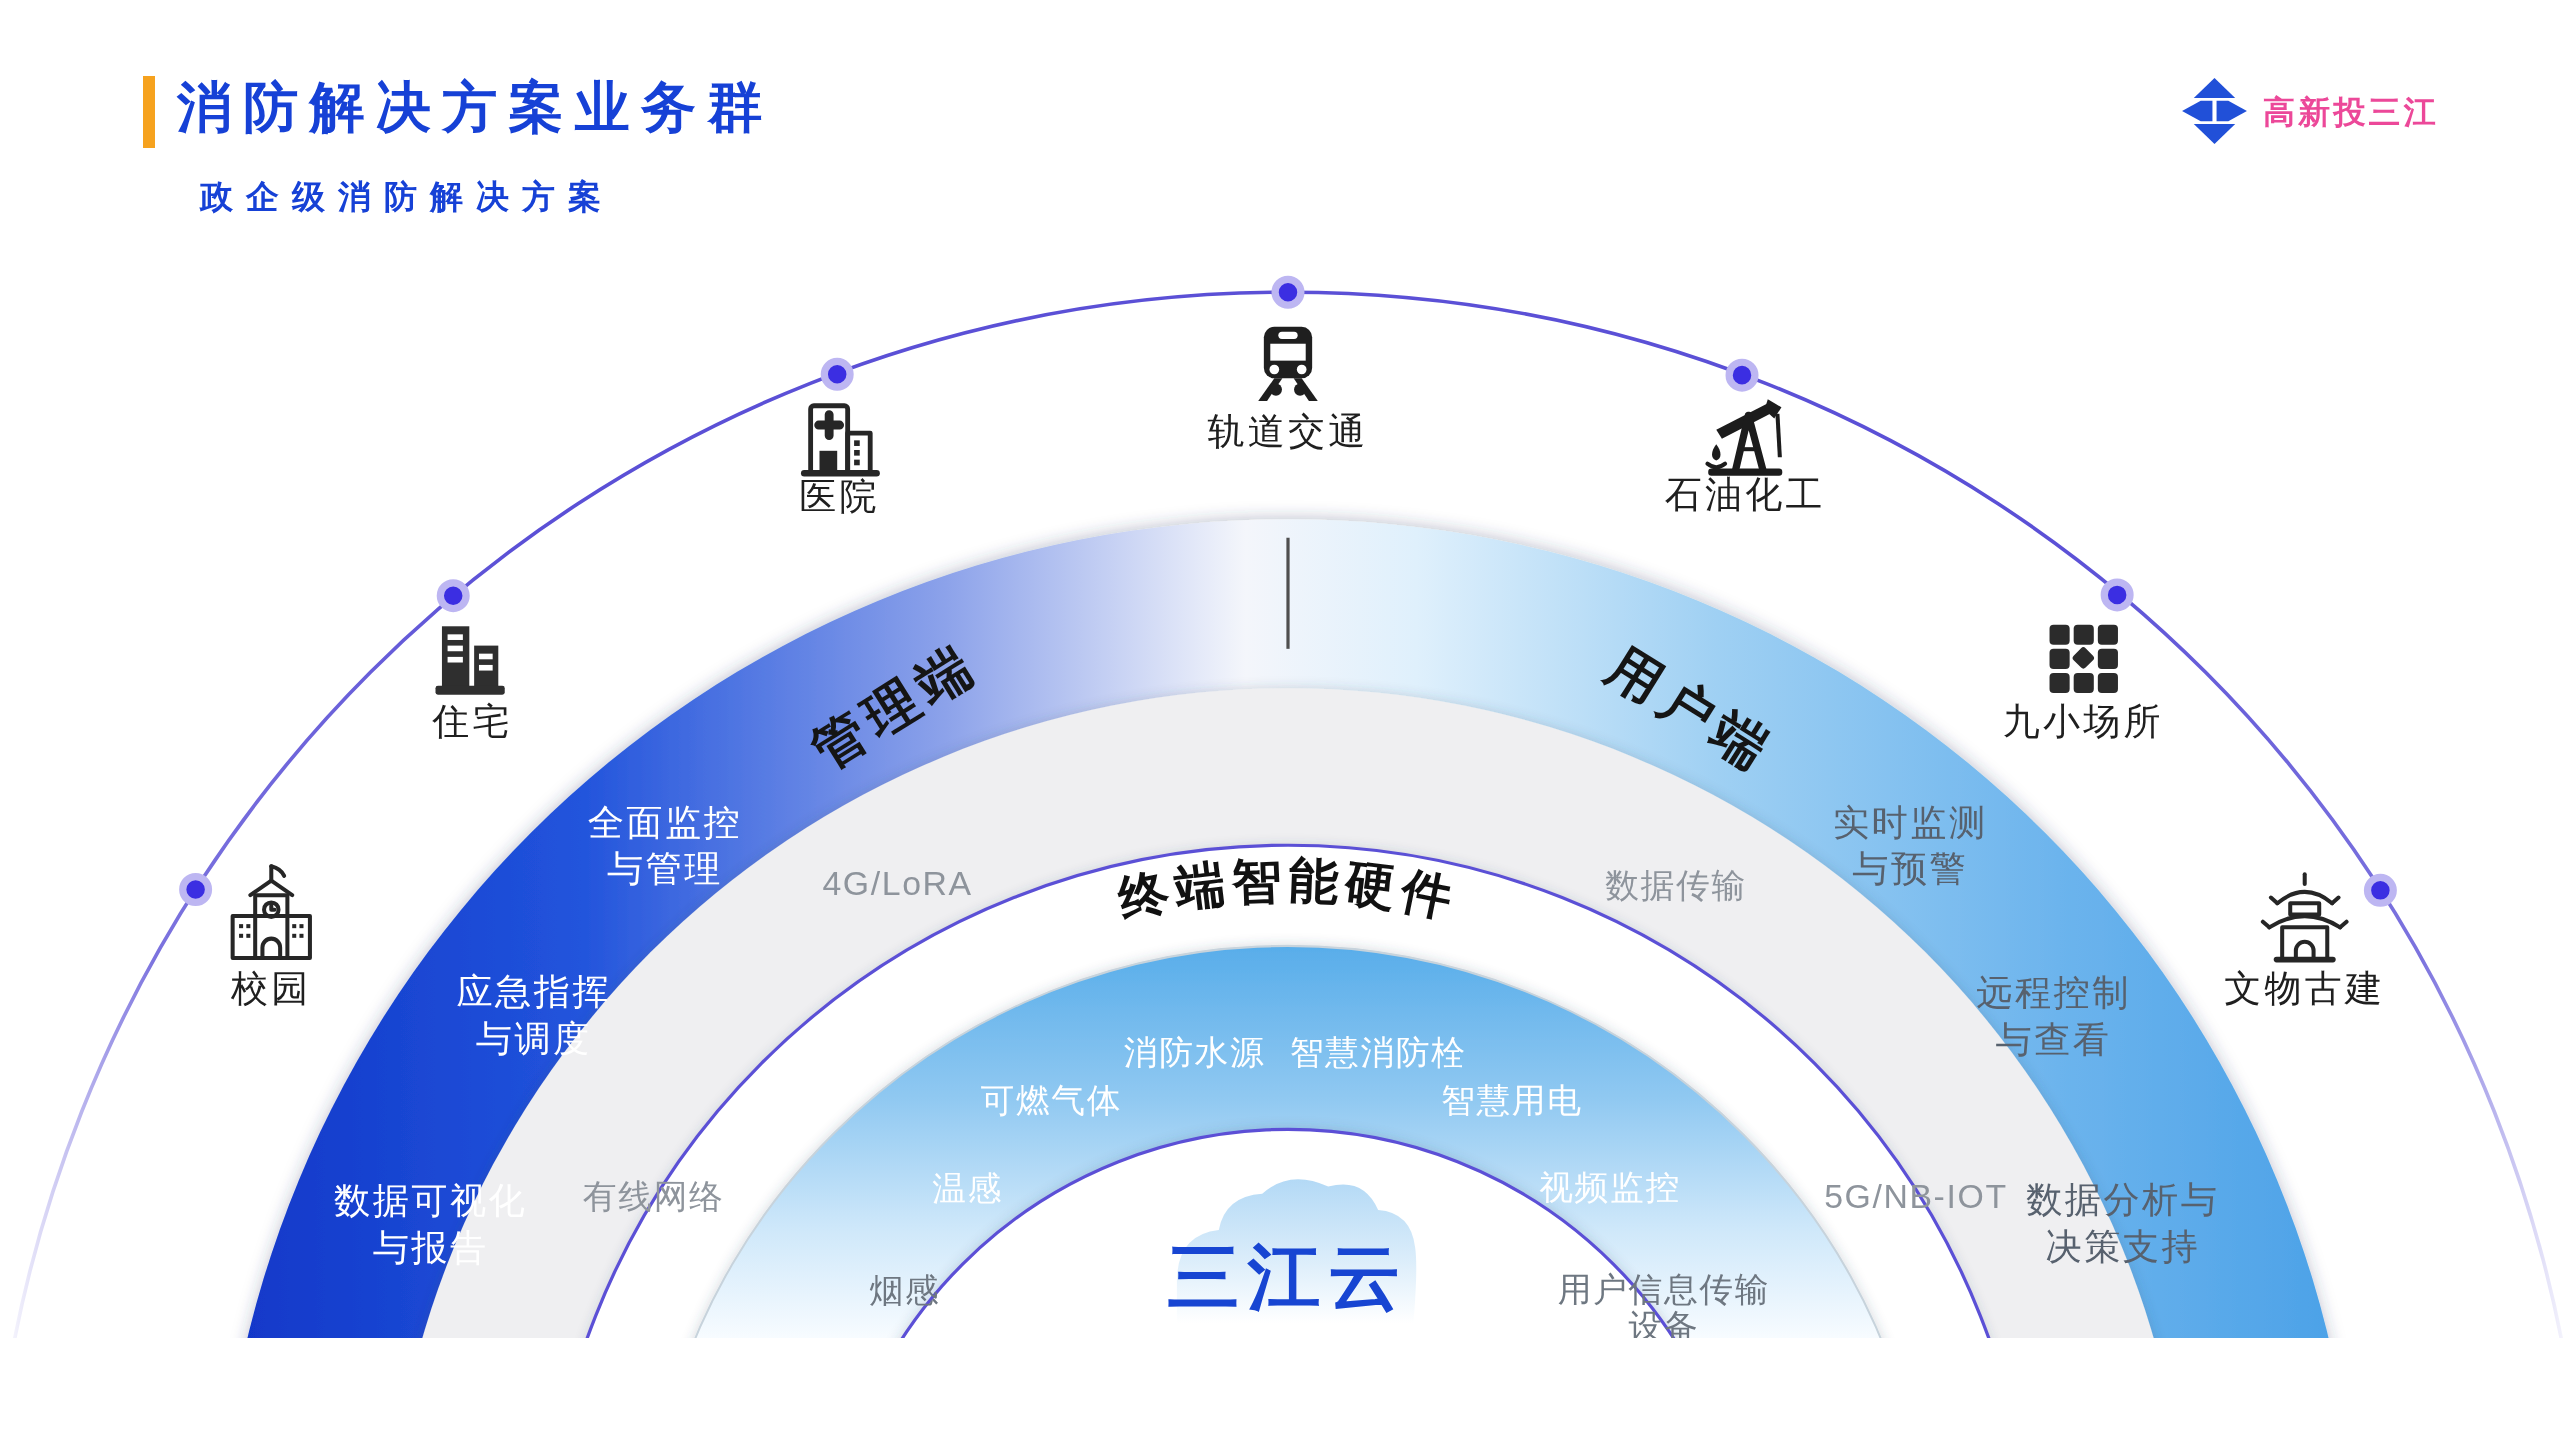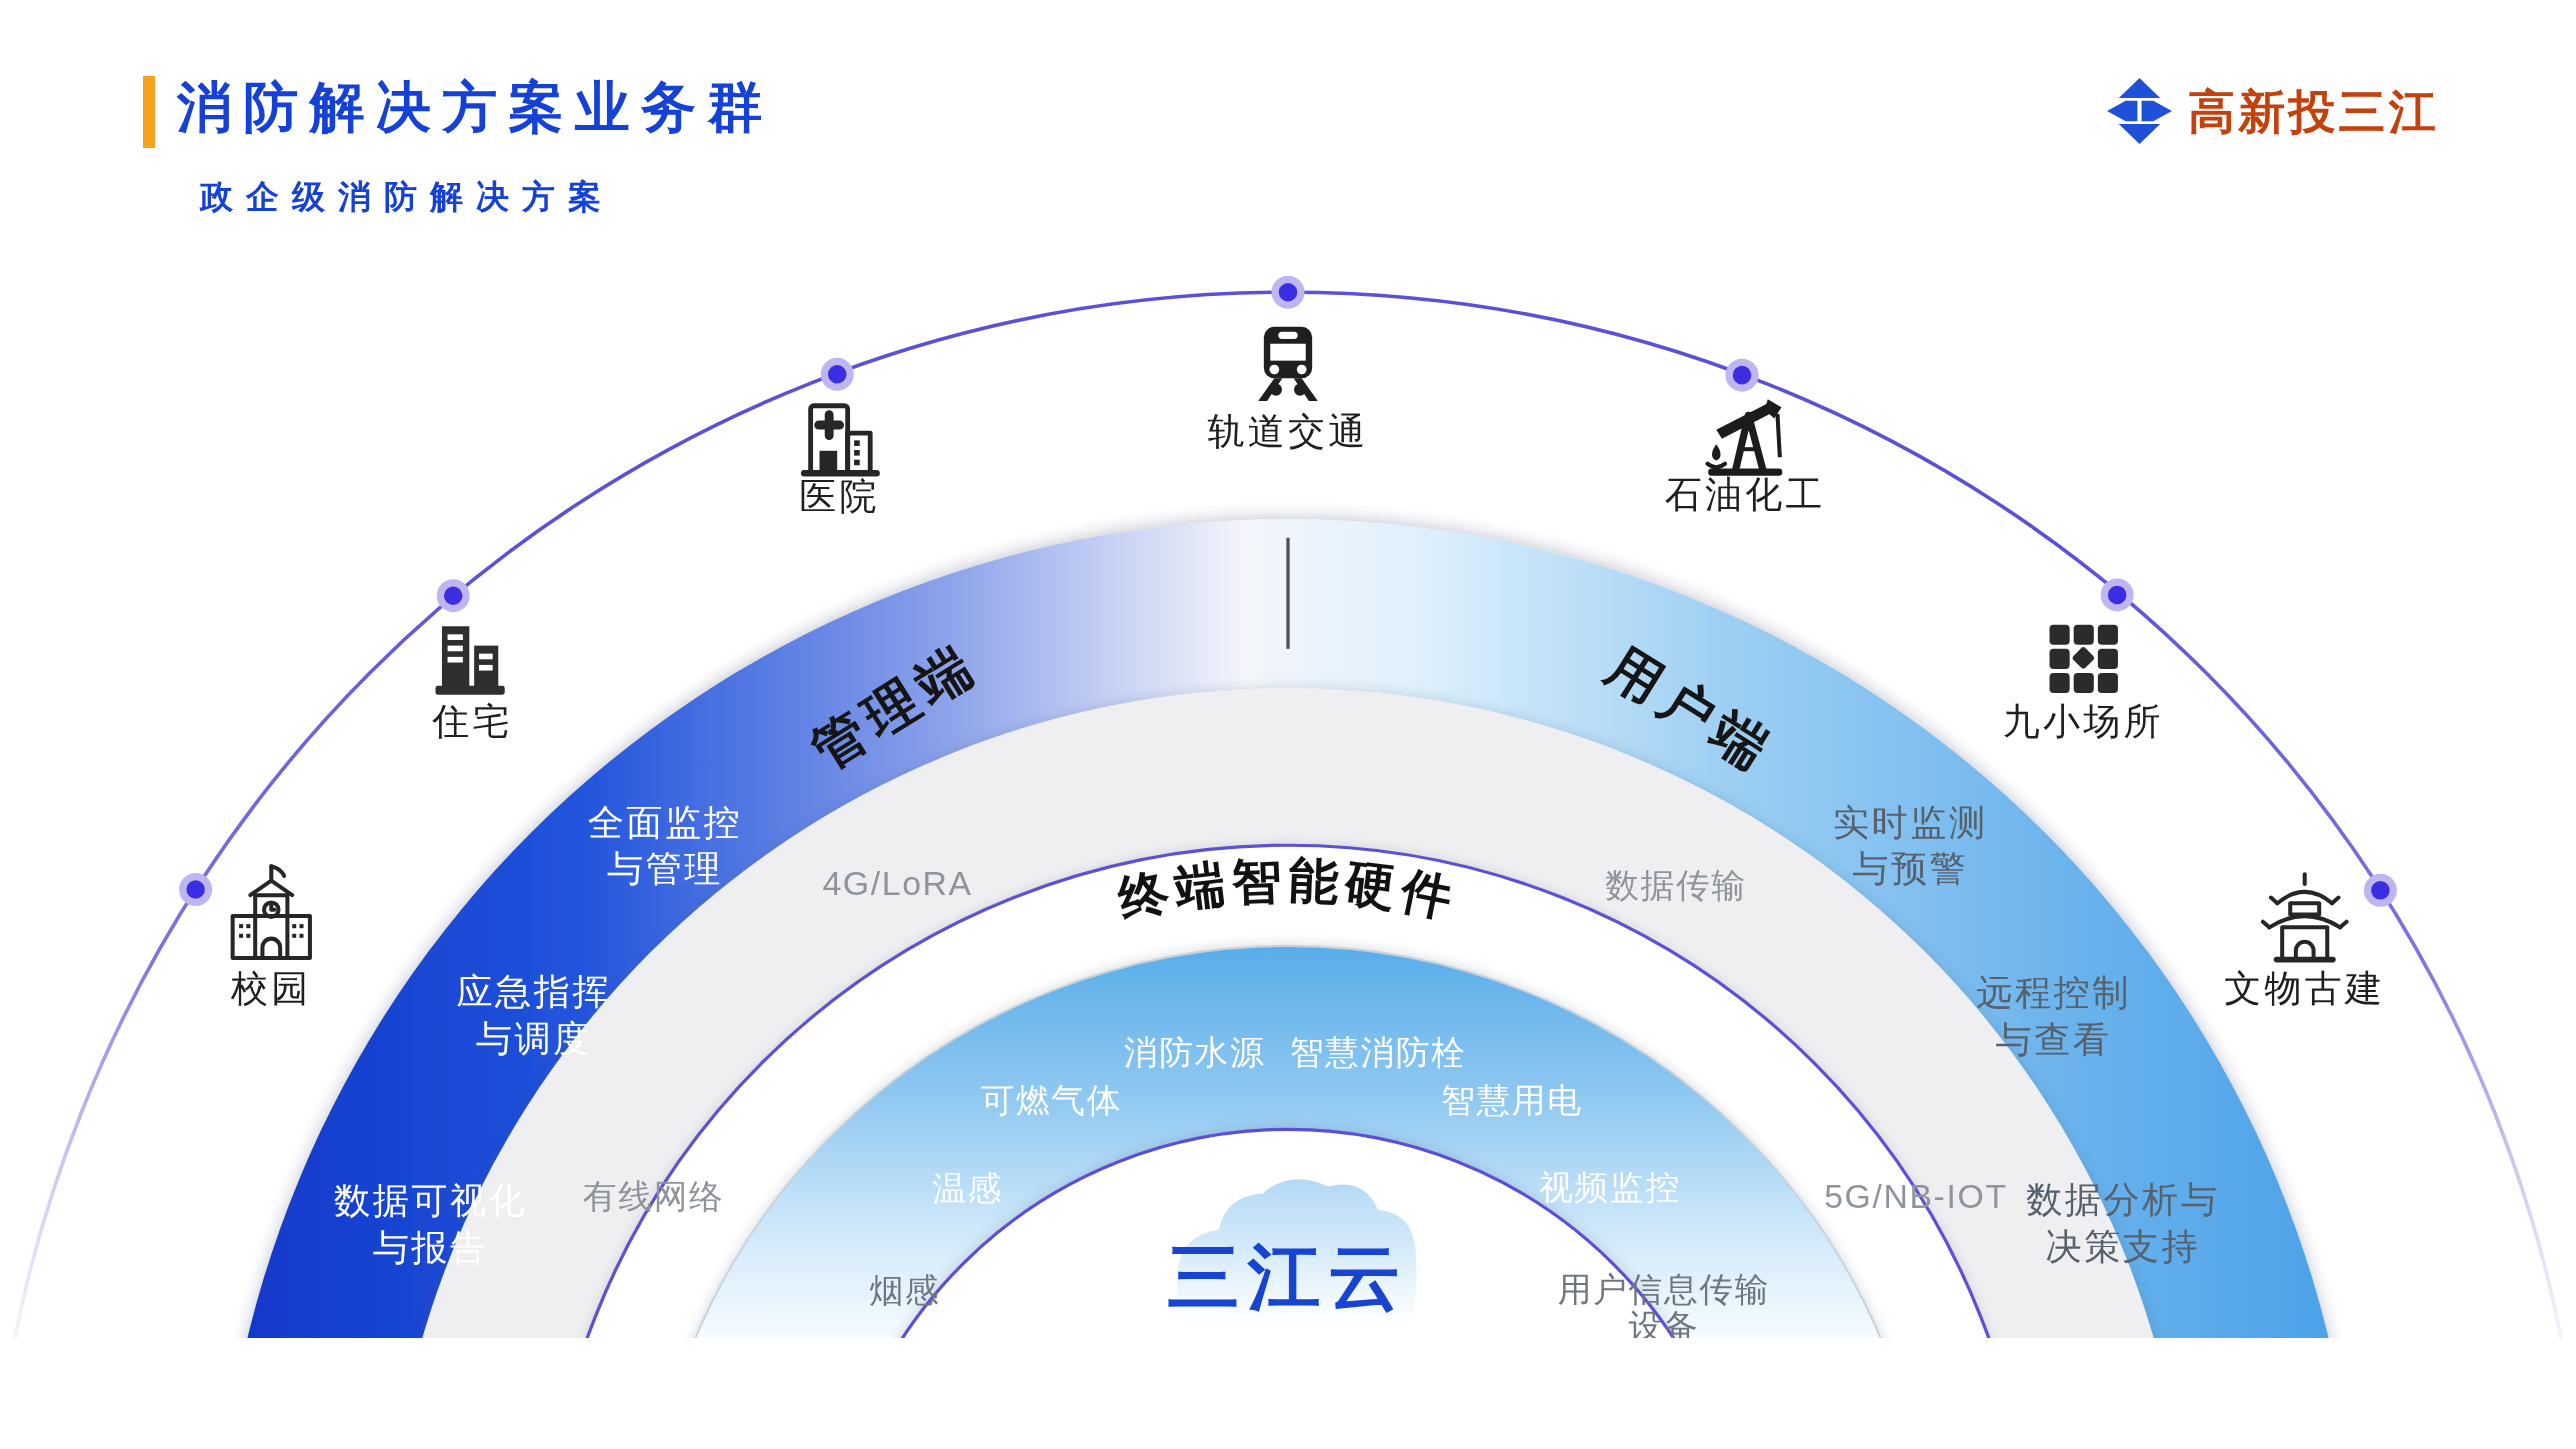--- a/index.html
+++ b/index.html
@@ -4,21 +4,21 @@
 <style>
   html,body{margin:0;padding:0;background:#ffffff;}
   .stage{position:relative;width:2576px;height:1449px;background:#ffffff;overflow:hidden;
          font-family:"Liberation Sans",sans-serif;}
   .hdr-bar{position:absolute;left:143px;top:76px;width:12px;height:72px;background:#F6A21E;}
   .hdr-title{position:absolute;left:177px;top:71px;font-size:55px;font-weight:800;color:#1641D6;
              letter-spacing:11.3px;white-space:nowrap;}
   .hdr-sub{position:absolute;left:200px;top:175px;font-size:33px;font-weight:700;color:#1641D6;
            letter-spacing:13px;white-space:nowrap;}
   .logo{position:absolute;right:137px;top:74px;display:flex;align-items:center;gap:14.5px;}
-  .logo-text{font-size:47px;font-weight:800;color:#c2410c;letter-spacing:3.2px;white-space:nowrap;}
+  .logo-text{font-size:32px;font-weight:800;color:#ec4899;letter-spacing:3.2px;white-space:nowrap;}
   svg text{font-family:"Liberation Sans",sans-serif;}
   .diagram{position:absolute;left:0;top:0;}
 </style>
 </head>
 <body>
 
 <div class="stage">
 
   <div class="hdr-bar"></div>
   <div class="hdr-title">消防解决方案业务群</div>

